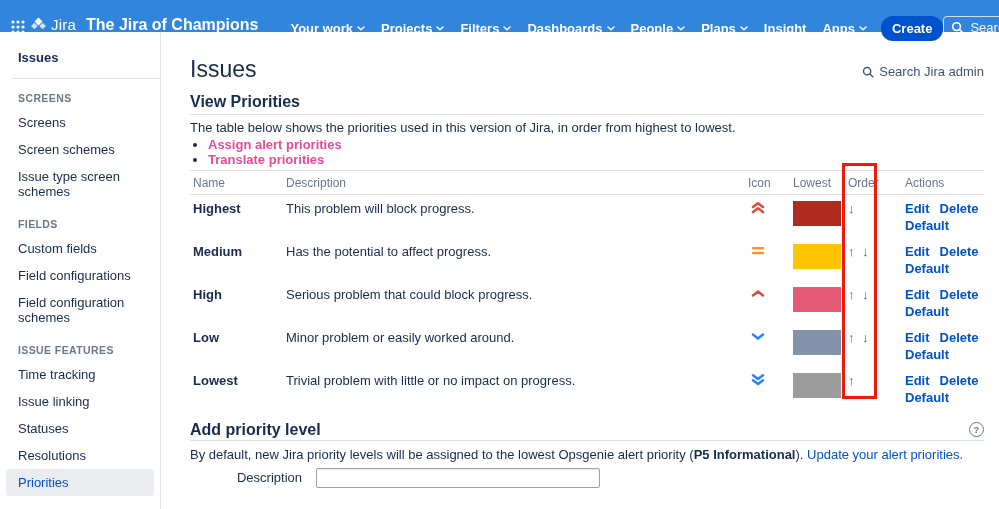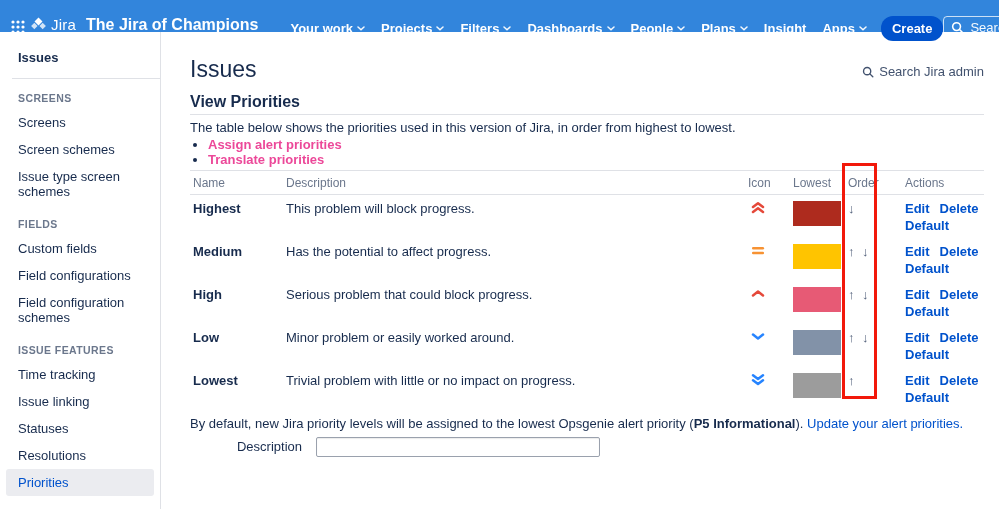--- a/index.html
+++ b/index.html
@@ -329,20 +329,24 @@
             </td>
             <td><span class="order-arrow">↑</span></td>
             <td class="actions">
               <div class="line1"><a>Edit</a><a>Delete</a></div>
               <div class="line2"><a>Default</a></div>
             </td>
           </tr>
         </tbody>
     </table>
 
+    <div class="add-head">
+      <div class="add-title">Add priority level</div>
+      <div class="help-circle">?</div>
+    </div>
     <div class="add-note">
       <span>By default, new Jira priority levels will be assigned to the lowest Opsgenie alert priority (</span><b>P5 Informational</b><span>). </span><a>Update your alert priorities.</a>
     </div>
 
     <form class="add-form">
       <div class="form-row">
         <span class="form-label">Description</span>
         <input type="text" class="in-desc" value="" style="">
       </div>
 

